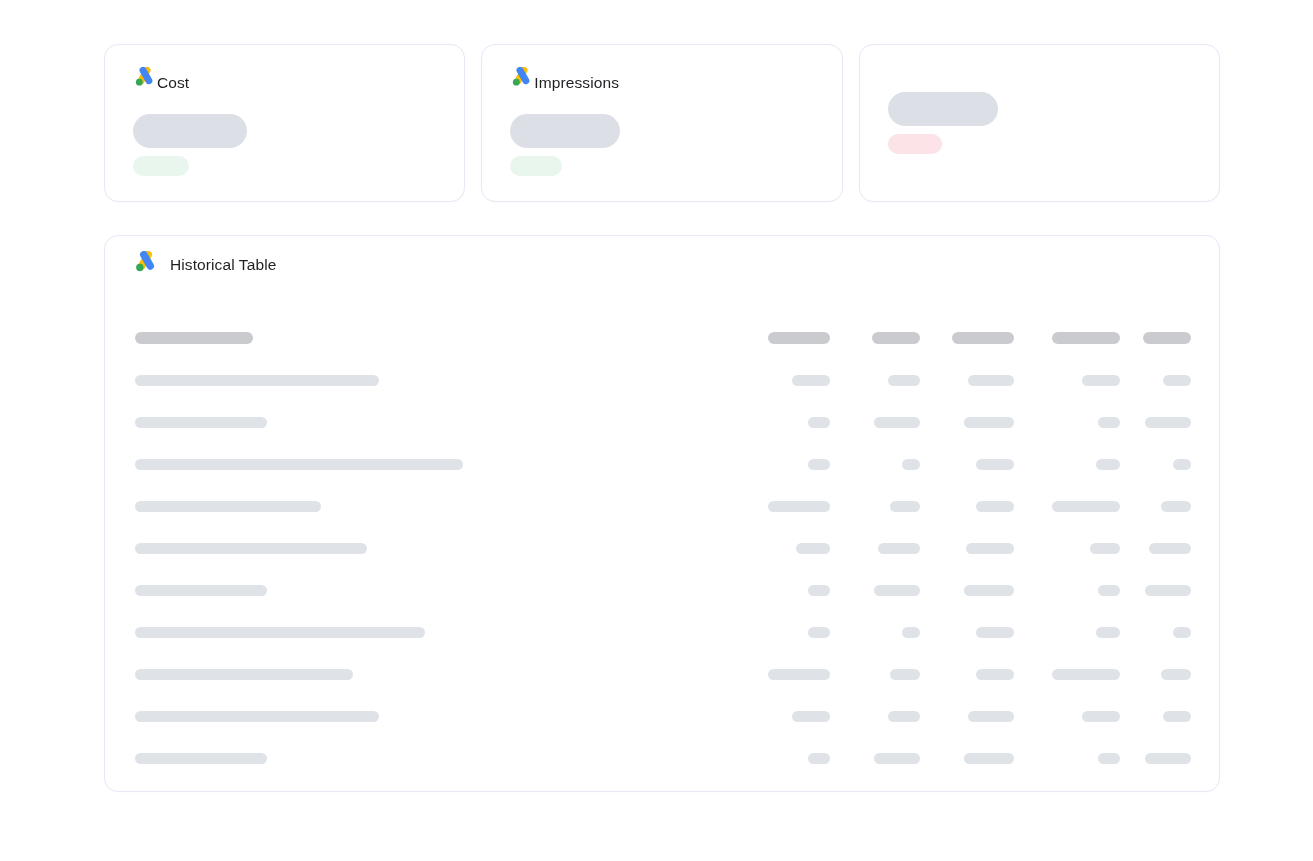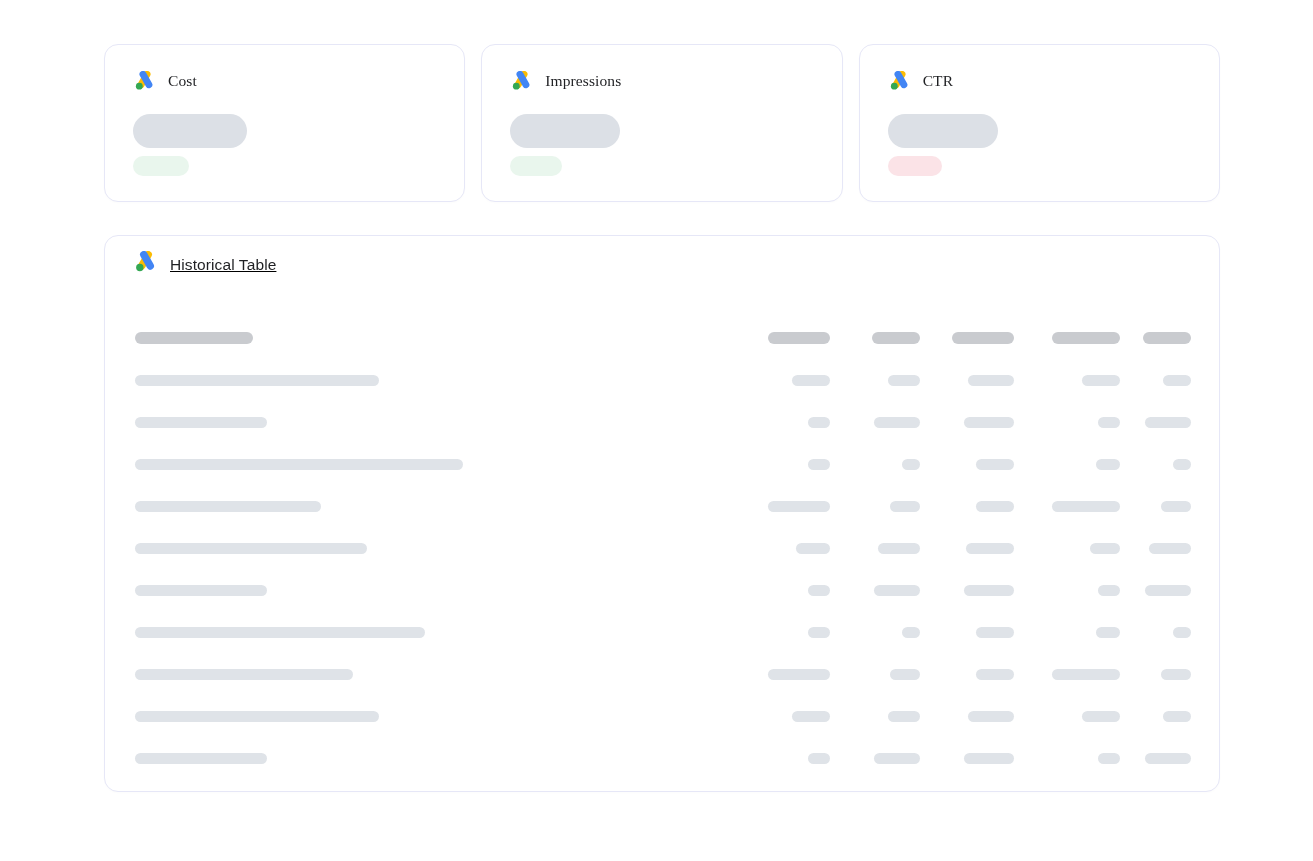--- a/index.html
+++ b/index.html
@@ -37,24 +37,23 @@
     background: #ffffff;
     border: 1px solid #e6e7f7;
     border-radius: 14px;
     padding: 26px 28px 22px 28px;
     position: relative;
     box-shadow: 0 1px 2px rgba(25,30,90,0.015);
   }
 
   .card-head {
     display: flex;
-    align-items: flex-start;
-    gap: 11px;
+    align-items: flex-end;
+    gap: 0;
     height: 22px;
-    font-family: Liberation Serif, serif;
   }
 
   .ads-logo { display: block; flex: 0 0 auto; }
 
   .card-title {
     font-size: 15.5px;
     line-height: 20px;
     color: #1f2023;
     font-weight: 400;
     letter-spacing: 0.1px;
@@ -85,21 +84,20 @@
   .table-card {
     position: absolute;
     left: 104px;
     top: 235px;
     width: 1116px;
     height: 557px;
     background: #ffffff;
     border: 1px solid #e6e7f7;
     border-radius: 14px;
     box-shadow: 0 1px 2px rgba(25,30,90,0.015);
-    text-decoration: underline;
   }
 
   .table-head {
     display: flex;
     align-items: center;
     gap: 11px;
     padding: 28px 0 0 28px;
     height: 30px;
   }
 
@@ -182,30 +180,20 @@
           </svg>
         </span>
         <span class="card-title">Impressions</span>
       </div>
       <span class="sk sk-value" style="width:110px"></span>
       <span class="sk sk-delta pos" style="width:52px"></span>
     </div>
 
 
     <div class="metric-card">
-      <div class="card-head">
-        <span class="ads-logo">
-          <svg width="24" height="22" viewBox="0 0 24 22" aria-hidden="true">
-            <path d="M11.05 1.6 5.1 12.0a3.45 3.45 0 0 0 1.26 4.72 3.45 3.45 0 0 0 4.72-1.27l5.95-10.4a3.45 3.45 0 0 0-1.26-4.72 3.45 3.45 0 0 0-4.72 1.27Z" fill="#FBBC04"></path>
-            <path d="M12.95 1.6 18.9 12.0a3.45 3.45 0 0 1-1.26 4.72 3.45 3.45 0 0 1-4.72-1.27L6.97 5.05a3.45 3.45 0 0 1 1.26-4.72 3.45 3.45 0 0 1 4.72 1.27Z" fill="#4285F4"></path>
-            <circle cx="6.3" cy="15.2" r="3.42" fill="#34A853"></circle>
-          </svg>
-        </span>
-        <span class="card-title">CTR</span>
-      </div>
       <span class="sk sk-value" style="width:110px"></span>
       <span class="sk sk-delta neg" style="width:54px"></span>
     </div>
 
   </div>
 
   <div class="table-card">
     <div class="table-head">
       <span class="ads-logo">
         <svg width="26" height="24" viewBox="0 0 24 22" aria-hidden="true">

